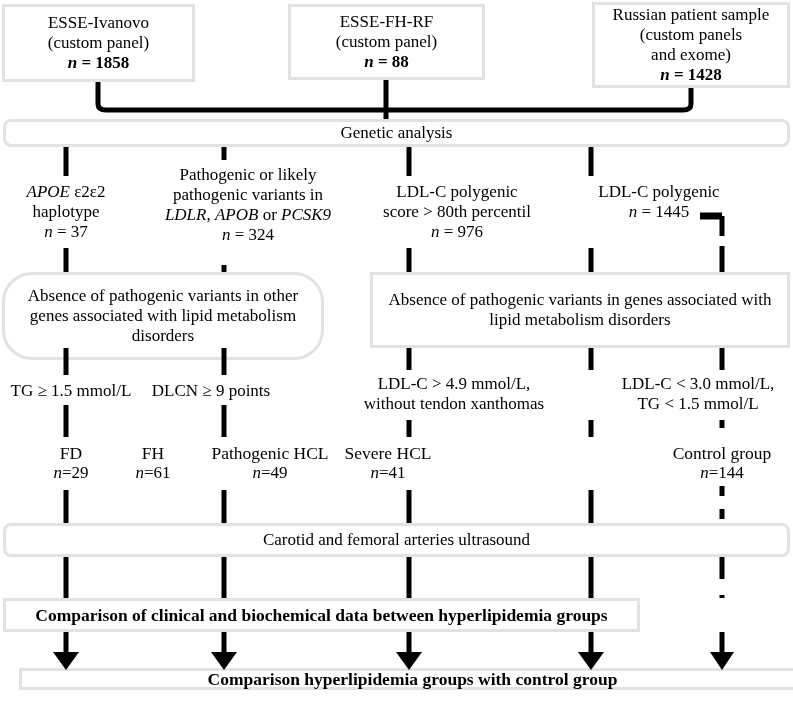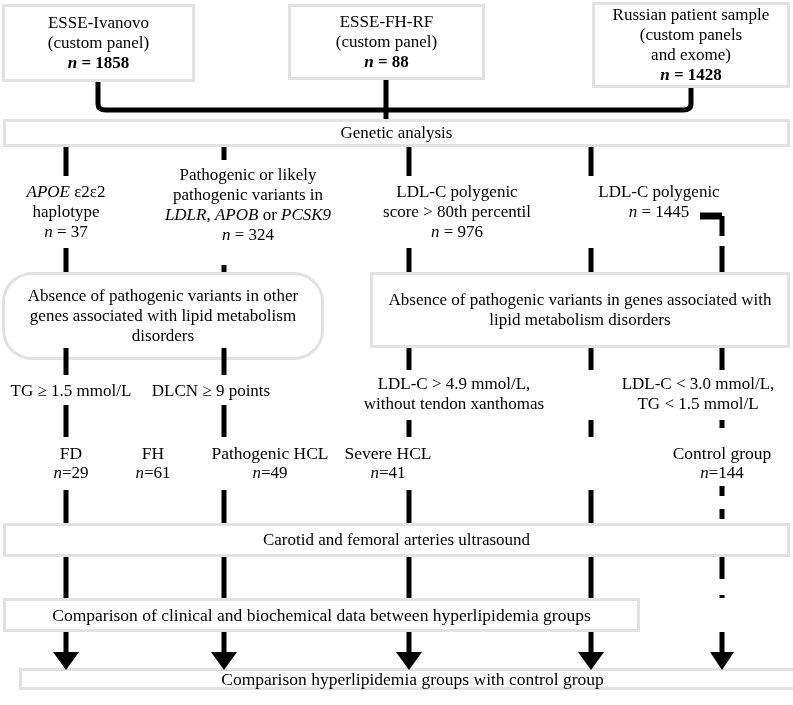--- a/index.html
+++ b/index.html
@@ -29,23 +29,23 @@
     justify-content: center;
     text-align: center;
     line-height: 1.18;
   }
   .box .inner {
     width: 100%;
     padding: 0 4px;
     box-sizing: border-box;
   }
   .src-box { font-size: 17px; }
-  .wide-box { font-size: 17px; }
+  .wide-box { font-size: 17px; border-radius: 8px; }
   .absence-box { font-size: 17px; }
-  .bold-box { font-weight: normal; font-size: 17.5px; justify-content: flex-end; }
+  .bold-box { font-weight: bold; font-size: 17.5px; justify-content: flex-end; }
 
   
   .label {
     position: absolute;
     text-align: center;
     line-height: 1.17;
     font-size: 17px;
     white-space: nowrap;
   }
   .label.wrap { white-space: normal; }

